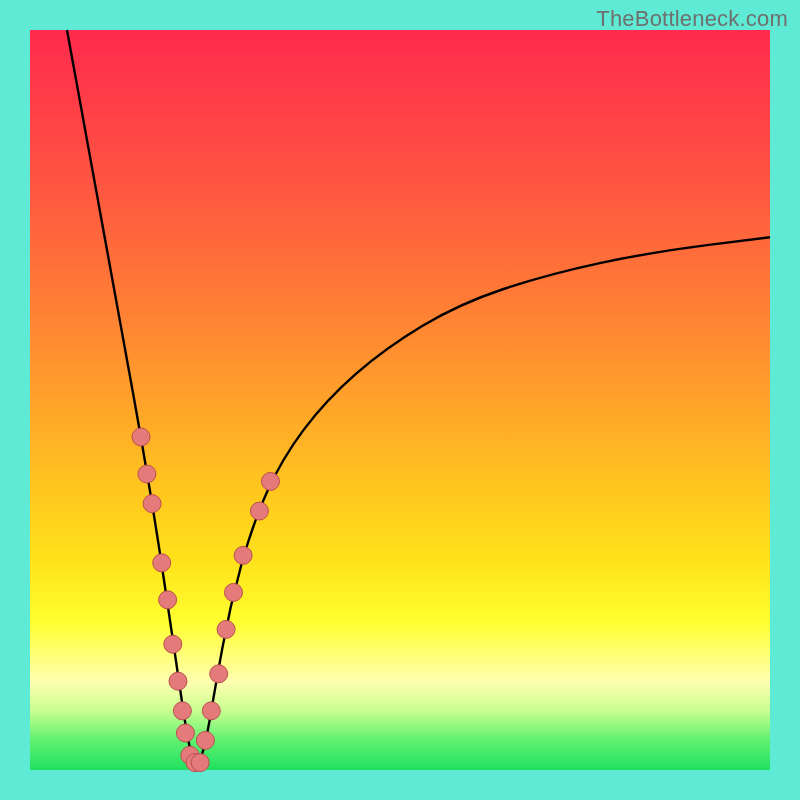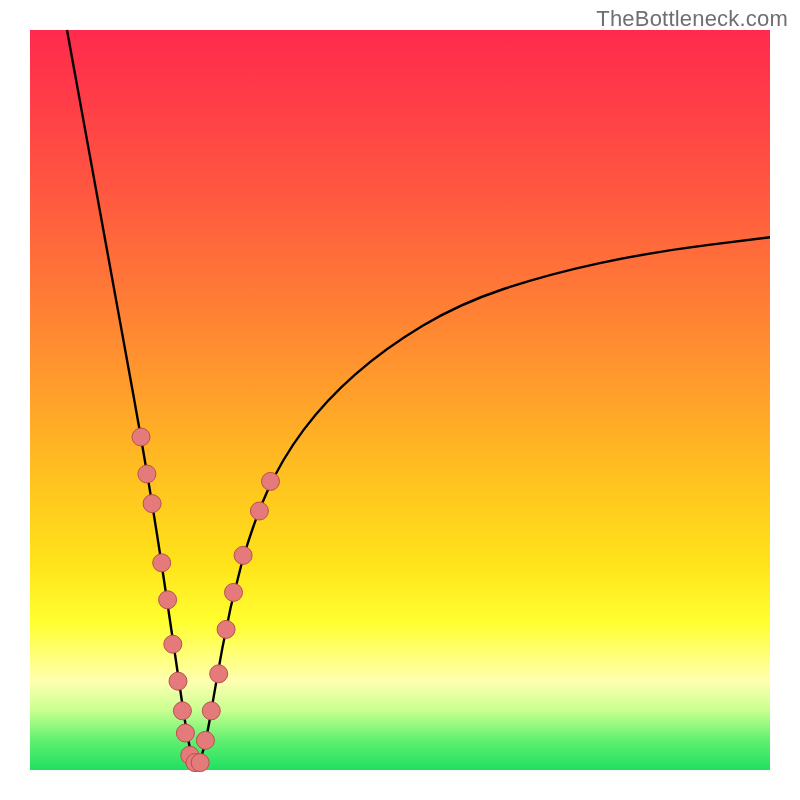--- a/index.html
+++ b/index.html
@@ -10,21 +10,21 @@
     overflow: hidden;
     background: #000;
     font-family: Arial, Helvetica, sans-serif;
   }
   .frame {
     position: absolute;
     left: 0;
     top: 0;
     width: 800px;
     height: 800px;
-    background: #ffffff;
+    background: #5eead4;
   }
   .plot-area {
     position: absolute;
     left: 30px;
     top: 30px;
     width: 740px;
     height: 740px;
     
     background: linear-gradient(
       to bottom,

